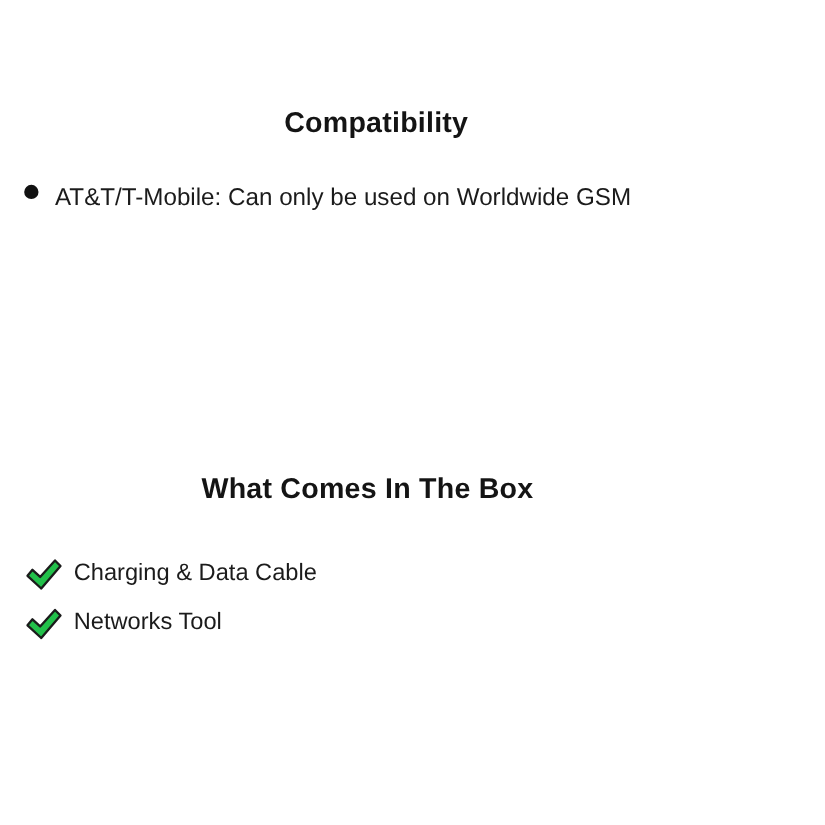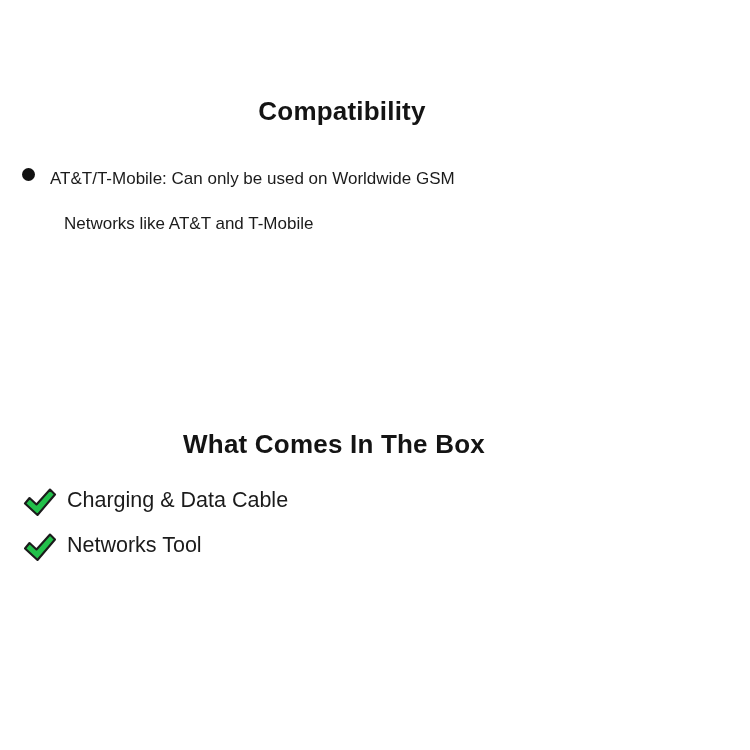--- a/index.html
+++ b/index.html
@@ -59,34 +59,34 @@
   .bullet-dot {
     position: absolute;
     left: 22px;
     top: 12px;
     width: 13px;
     height: 13px;
     border-radius: 50%;
     background: #111111;
   }
   .bullet-lines {
-    font-size: 17px;
+    font-size: 22px;
     line-height: 45px;
     color: #1b1b1b;
     white-space: nowrap;
   }
   .bullet-lines .cont {
     display: block;
     padding-left: 14px;
   }
 
   
   .box-columns {
     position: absolute;
-    top: 484px;
+    top: 504px;
     left: 0;
     width: 750px;
     display: flex;
     gap: 21px;
   }
   .box-col {
     box-sizing: border-box;
   }
   .box-col.left {
     width: 372px;
@@ -130,21 +130,20 @@
 <div class="page">
 
   <div class="section-title" id="compat-title">Compatibility</div>
 
   <div class="bullet-list">
 
     <div class="bullet-item">
       <span class="bullet-dot"></span>
       <div class="bullet-lines">
         <span>AT&amp;T/T-Mobile: Can only be used on Worldwide GSM</span>
-        <span class="cont">Networks like AT&amp;T and T-Mobile</span>
       </div>
     </div>
 
 
   </div>
 
   <div class="section-title" id="box-title">What Comes In The Box</div>
 
   <div class="box-columns">
 

